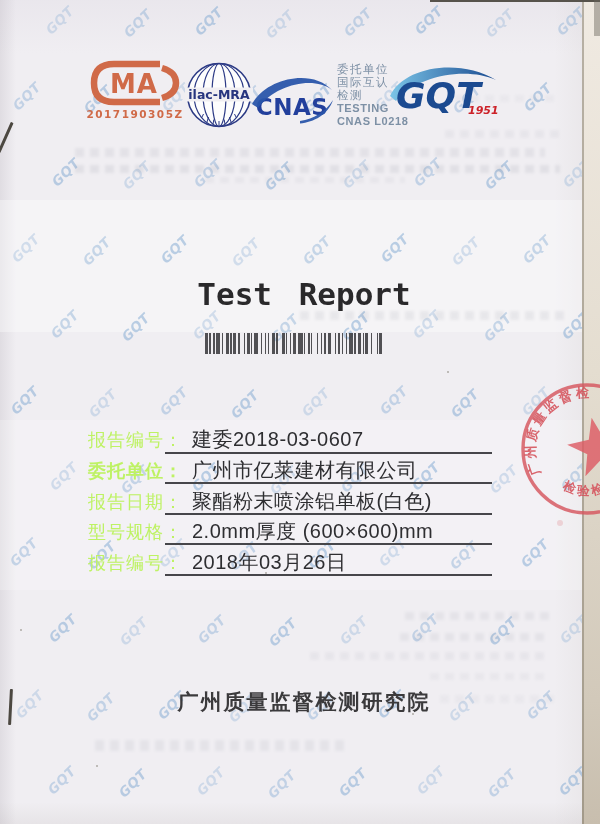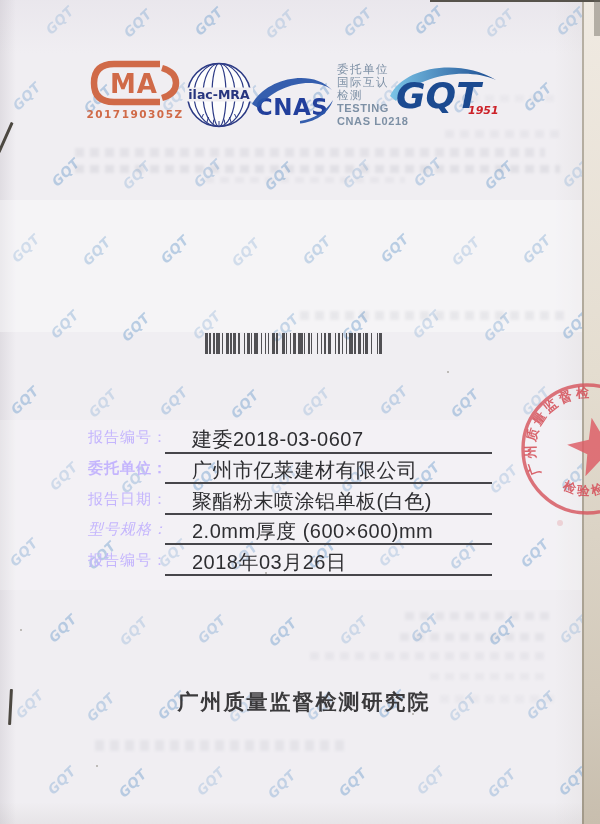--- a/index.html
+++ b/index.html
@@ -39,21 +39,21 @@
     font-size:37px;font-weight:bold;color:#2d2b2c;letter-spacing:2px;
   }
   .subtitle{
     position:absolute;left:16px;right:8px;top:276px;text-align:center;
     font-family:"DejaVu Sans Mono",monospace;font-size:31px;font-weight:600;
     color:#2a292b;word-spacing:8px;
   }
   #barcode{position:absolute;left:205px;top:333px;height:21px;display:flex;align-items:stretch;}
   #barcode .bar{background:#3a3a3e;opacity:.88;}
   .field-label{
-    position:absolute;left:88px;font-size:15px;color:#c4b5fd;letter-spacing:1px;font-weight:500;white-space:nowrap;
+    position:absolute;left:88px;font-size:18px;color:#bef264;letter-spacing:1px;font-weight:500;white-space:nowrap;
   }
   .field-value{
     position:absolute;left:192px;font-size:20px;color:#2e2e31;letter-spacing:.5px;white-space:nowrap;
   }
   .field-line{position:absolute;left:165px;width:327px;height:2px;background:#46464a;}
   .footer-org{
     position:absolute;left:16px;right:8px;top:688px;text-align:center;
     font-size:21px;font-weight:bold;color:#3b3a3c;letter-spacing:2px;
   }
   
@@ -234,20 +234,21 @@
       <linearGradient id="gqtgrad" x1="0" y1="0" x2="1" y2="0">
         <stop offset="0" stop-color="#7cc6e8"></stop>
           <stop offset="1" stop-color="#1a4a90"></stop>
       </linearGradient>
     </defs>
     <path d="M0,40 C14,10 70,2 106,24 C76,10 26,20 6,45 Z" fill="url(#gqtgrad)"></path>
     <text x="6" y="52" font-family="DejaVu Sans, sans-serif" font-size="36" font-weight="bold" font-style="italic" fill="#1b4a90">GQT</text>
     <text x="78" y="58" font-family="DejaVu Sans, sans-serif" font-size="11" font-weight="bold" font-style="italic" fill="#cc2128">1951</text>
   </svg>
 
+  <div class="subtitle">Test Report</div>
 
   <div id="barcode">
       <div class="bar" style="width: 2.8px;"></div>
       <div style="width: 1.4px;"></div>
       <div class="bar" style="width: 1.4px;"></div>
       <div style="width: 2.8px;"></div>
       <div class="bar" style="width: 1.4px;"></div>
       <div style="width: 1.4px;"></div>
       <div class="bar" style="width: 4.2px;"></div>
       <div style="width: 1.4px;"></div>
@@ -334,21 +335,21 @@
     <div class="field-line" style="top:452px;"></div>
 
     <span class="field-label" style="top:459px;font-weight:bold;">委托单位：</span>
     <span class="field-value" style="top:457px;">广州市亿莱建材有限公司</span>
     <div class="field-line" style="top:482px;"></div>
 
     <span class="field-label" style="top:490px;">报告日期：</span>
     <span class="field-value" style="top:488px;">聚酯粉末喷涂铝单板(白色)</span>
     <div class="field-line" style="top:513px;"></div>
 
-    <span class="field-label" style="top:520px;font-style:italic;">型号规格：</span>
+    <span class="field-label" style="top:520px;">型号规格：</span>
     <span class="field-value" style="top:518px;">2.0mm厚度 (600×600)mm</span>
     <div class="field-line" style="top:543px;"></div>
 
     <span class="field-label" style="top:551px;">报告编号：</span>
     <span class="field-value" style="top:549px;">2018年03月26日</span>
     <div class="field-line" style="top:574px;"></div>
   </div>
 
   <div class="footer-org">广州质量监督检测研究院</div>
 </div>

